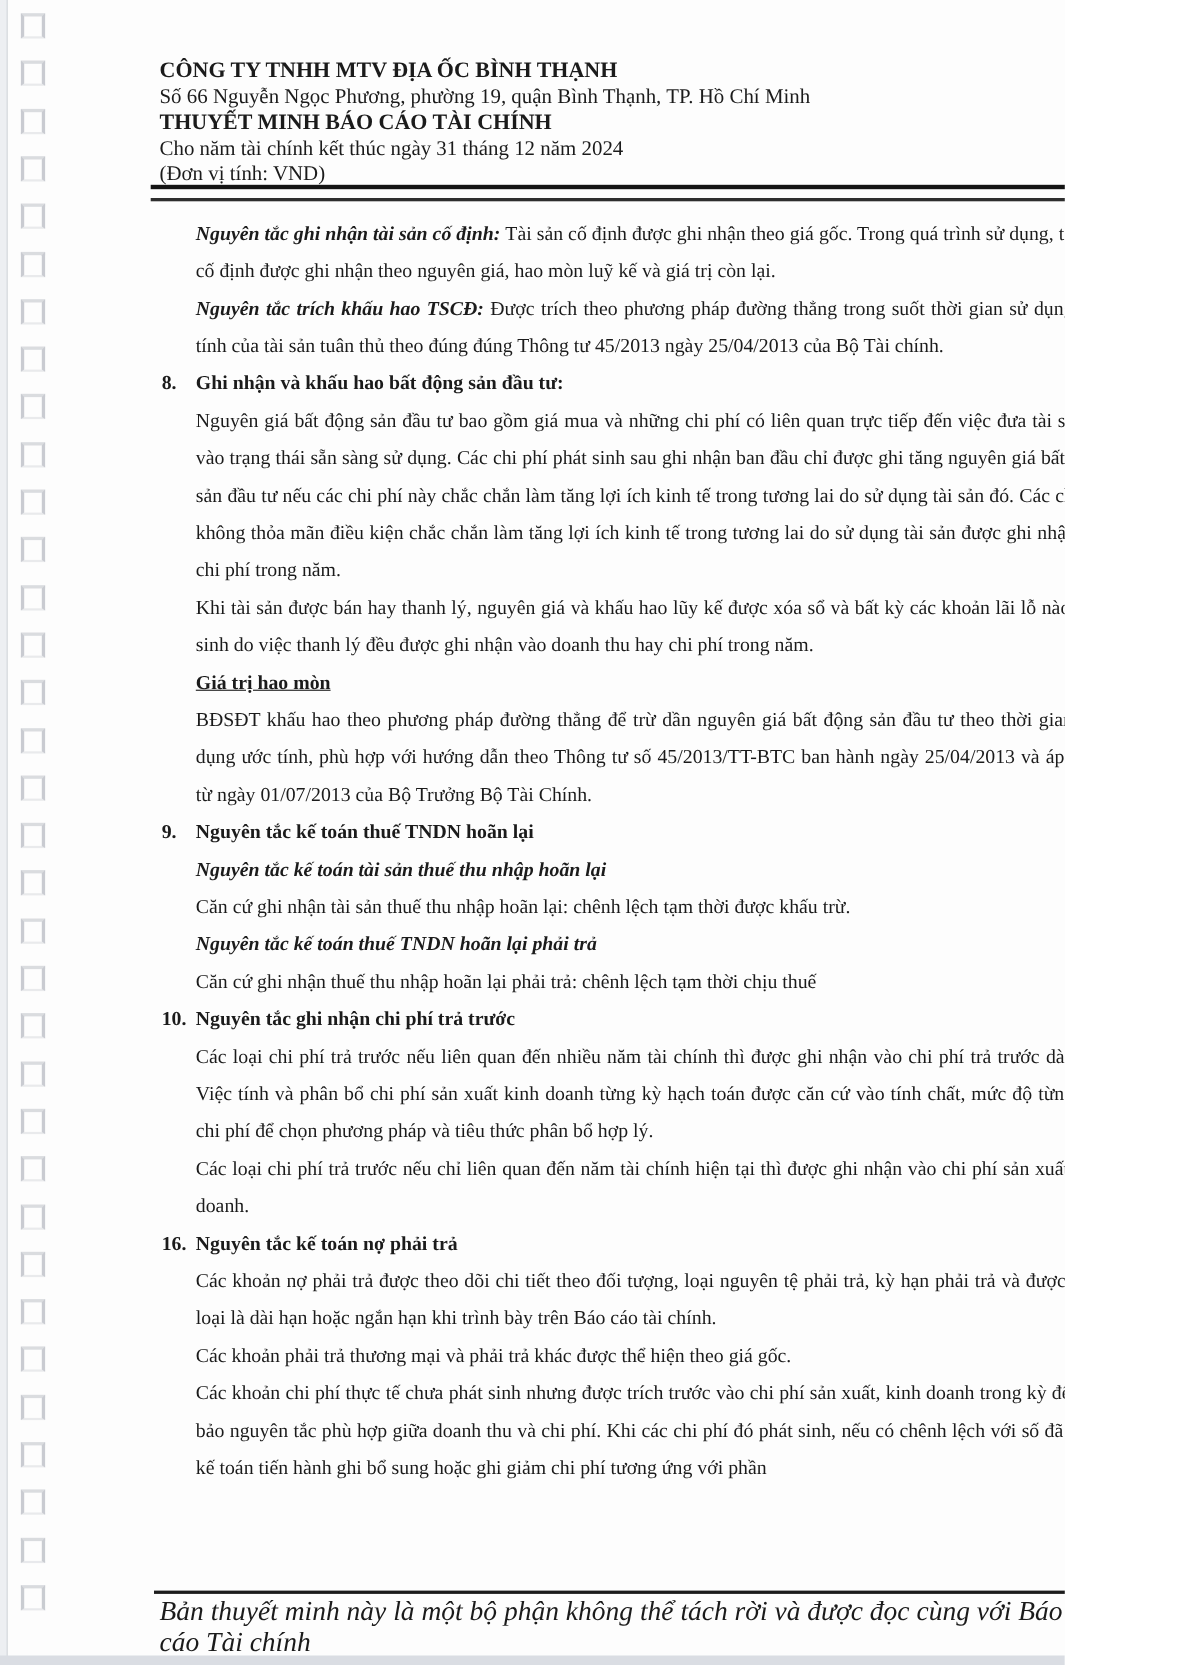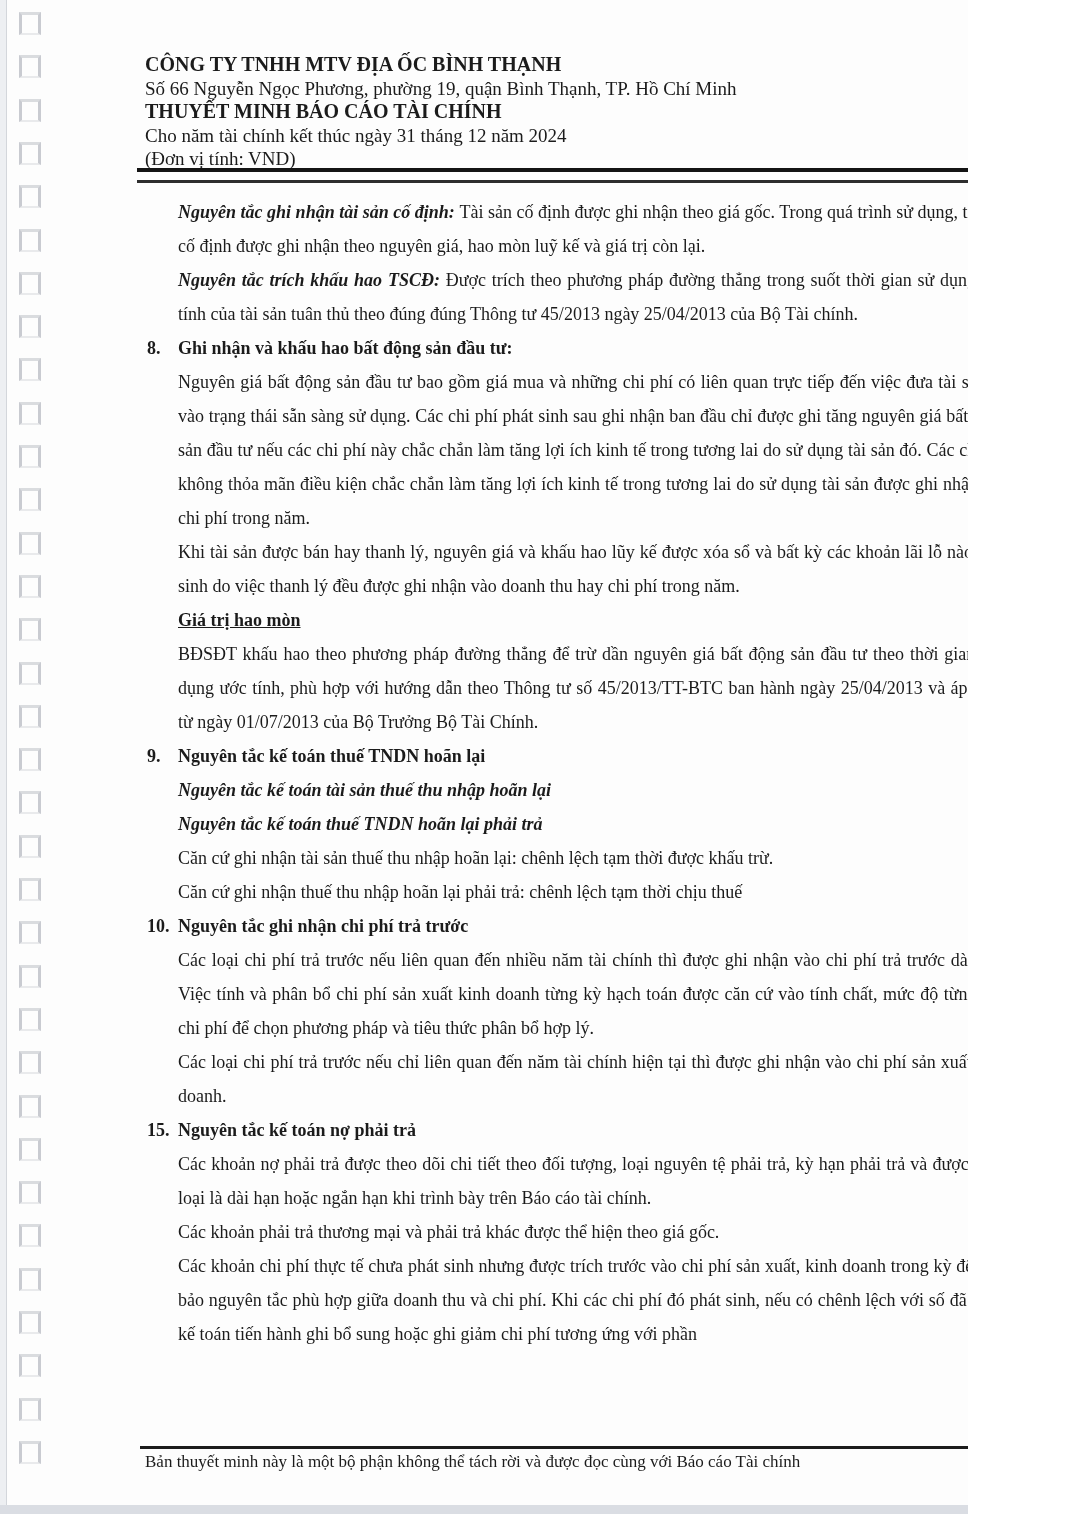--- a/index.html
+++ b/index.html
@@ -39,21 +39,21 @@
   .ring-outer { left:1032px; top:437px; width:156px; height:156px; }
   .ring-inner { left:1041px; top:446px; width:138px; height:138px; }
   .stamp-text {
     position:absolute; left:980px; top:504px; width:112px; text-align:center;
     transform:rotate(90deg); color:rgba(205,50,62,.85); font-weight:bold;
     font-size:14px; letter-spacing:3px; font-family:"Liberation Sans",sans-serif;
   }
   .stamp-dash { position:absolute; left:989px; top:488px; width:4px; height:15px; background:rgba(210,55,66,.4); transform:rotate(8deg); }
   
   .footer-rule { position:absolute; left:140px; top:1446px; width:906px; height:3px; background:#1c1c1c; }
-  .footer-note { position:absolute; left:145px; top:1452px; font-size:17px; }
+  .footer-note { position:absolute; left:145px; top:1452px; font-style:italic; font-size:25px; }
   .page-num { position:absolute; left:1000px; top:1450px; width:46px; font-size:25px; text-align:center; }
 </style>
 </head>
 <body>
 
 <div class="page">
   <div class="edge-left"></div>
   <div class="edge-right"></div>
   <div id="holes">
       <div class="hole" style="top: 12px;"></div>
@@ -105,27 +105,27 @@
   <main class="doc" id="doc-body">
       <p class="blk lead-para"><span class="lead">Nguyên tắc ghi nhận tài sản cố định: </span>Tài sản cố định được ghi nhận theo giá gốc. Trong quá trình sử dụng, tài sản cố định được ghi nhận theo nguyên giá, hao mòn luỹ kế và giá trị còn lại.</p>
       <p class="blk lead-para"><span class="lead">Nguyên tắc trích khấu hao TSCĐ: </span>Được trích theo phương pháp đường thẳng trong suốt thời gian sử dụng ước tính của tài sản tuân thủ theo đúng đúng Thông tư 45/2013 ngày 25/04/2013 của Bộ Tài chính.</p>
       <p class="blk numbered-heading"><span class="num">8.</span>Ghi nhận và khấu hao bất động sản đầu tư:</p>
       <p class="blk para">Nguyên giá bất động sản đầu tư bao gồm giá mua và những chi phí có liên quan trực tiếp đến việc đưa tài sản đó vào trạng thái sẵn sàng sử dụng. Các chi phí phát sinh sau ghi nhận ban đầu chỉ được ghi tăng nguyên giá bất động sản đầu tư nếu các chi phí này chắc chắn làm tăng lợi ích kinh tế trong tương lai do sử dụng tài sản đó. Các chi phí không thỏa mãn điều kiện chắc chắn làm tăng lợi ích kinh tế trong tương lai do sử dụng tài sản được ghi nhận vào chi phí trong năm.</p>
       <p class="blk para">Khi tài sản được bán hay thanh lý, nguyên giá và khấu hao lũy kế được xóa sổ và bất kỳ các khoản lãi lỗ nào phát sinh do việc thanh lý đều được ghi nhận vào doanh thu hay chi phí trong năm.</p>
       <p class="blk underline-heading">Giá trị hao mòn</p>
       <p class="blk para">BĐSĐT khấu hao theo phương pháp đường thẳng để trừ dần nguyên giá bất động sản đầu tư theo thời gian hữu dụng ước tính, phù hợp với hướng dẫn theo Thông tư số 45/2013/TT-BTC ban hành ngày 25/04/2013 và áp dụng từ ngày 01/07/2013 của Bộ Trưởng Bộ Tài Chính.</p>
       <p class="blk numbered-heading"><span class="num">9.</span>Nguyên tắc kế toán thuế TNDN hoãn lại</p>
       <p class="blk italic-heading">Nguyên tắc kế toán tài sản thuế thu nhập hoãn lại</p>
+      <p class="blk para">Căn cứ ghi nhận tài sản thuế thu nhập hoãn lại: chênh lệch tạm thời được khấu trừ.</p>
       <p class="blk italic-heading">Nguyên tắc kế toán thuế TNDN hoãn lại phải trả</p>
-      <p class="blk para">Căn cứ ghi nhận tài sản thuế thu nhập hoãn lại: chênh lệch tạm thời được khấu trừ.</p>
       <p class="blk para">Căn cứ ghi nhận thuế thu nhập hoãn lại phải trả: chênh lệch tạm thời chịu thuế</p>
       <p class="blk numbered-heading"><span class="num">10.</span>Nguyên tắc ghi nhận chi phí trả trước</p>
       <p class="blk para">Các loại chi phí trả trước nếu liên quan đến nhiều năm tài chính thì được ghi nhận vào chi phí trả trước dài hạn. Việc tính và phân bổ chi phí sản xuất kinh doanh từng kỳ hạch toán được căn cứ vào tính chất, mức độ từng loại chi phí để chọn phương pháp và tiêu thức phân bổ hợp lý.</p>
       <p class="blk para">Các loại chi phí trả trước nếu chỉ liên quan đến năm tài chính hiện tại thì được ghi nhận vào chi phí sản xuất kinh doanh.</p>
-      <p class="blk numbered-heading"><span class="num">15.</span>Nguyên tắc kế toán nợ phải trả</p>
+      <p class="blk numbered-heading"><span class="num">16.</span>Nguyên tắc kế toán nợ phải trả</p>
       <p class="blk para">Các khoản nợ phải trả được theo dõi chi tiết theo đối tượng, loại nguyên tệ phải trả, kỳ hạn phải trả và được phân loại là dài hạn hoặc ngắn hạn khi trình bày trên Báo cáo tài chính.</p>
       <p class="blk para">Các khoản phải trả thương mại và phải trả khác được thể hiện theo giá gốc.</p>
       <p class="blk para">Các khoản chi phí thực tế chưa phát sinh nhưng được trích trước vào chi phí sản xuất, kinh doanh trong kỳ để đảm bảo nguyên tắc phù hợp giữa doanh thu và chi phí. Khi các chi phí đó phát sinh, nếu có chênh lệch với số đã trích, kế toán tiến hành ghi bổ sung hoặc ghi giảm chi phí tương ứng với phần</p>
     </main>
 
   <div>
     <div class="stamp-ring ring-outer"></div>
     <div class="stamp-ring ring-inner"></div>
     <div class="stamp-text">H.H ★ H.H</div>
     <div class="stamp-dash"></div>

